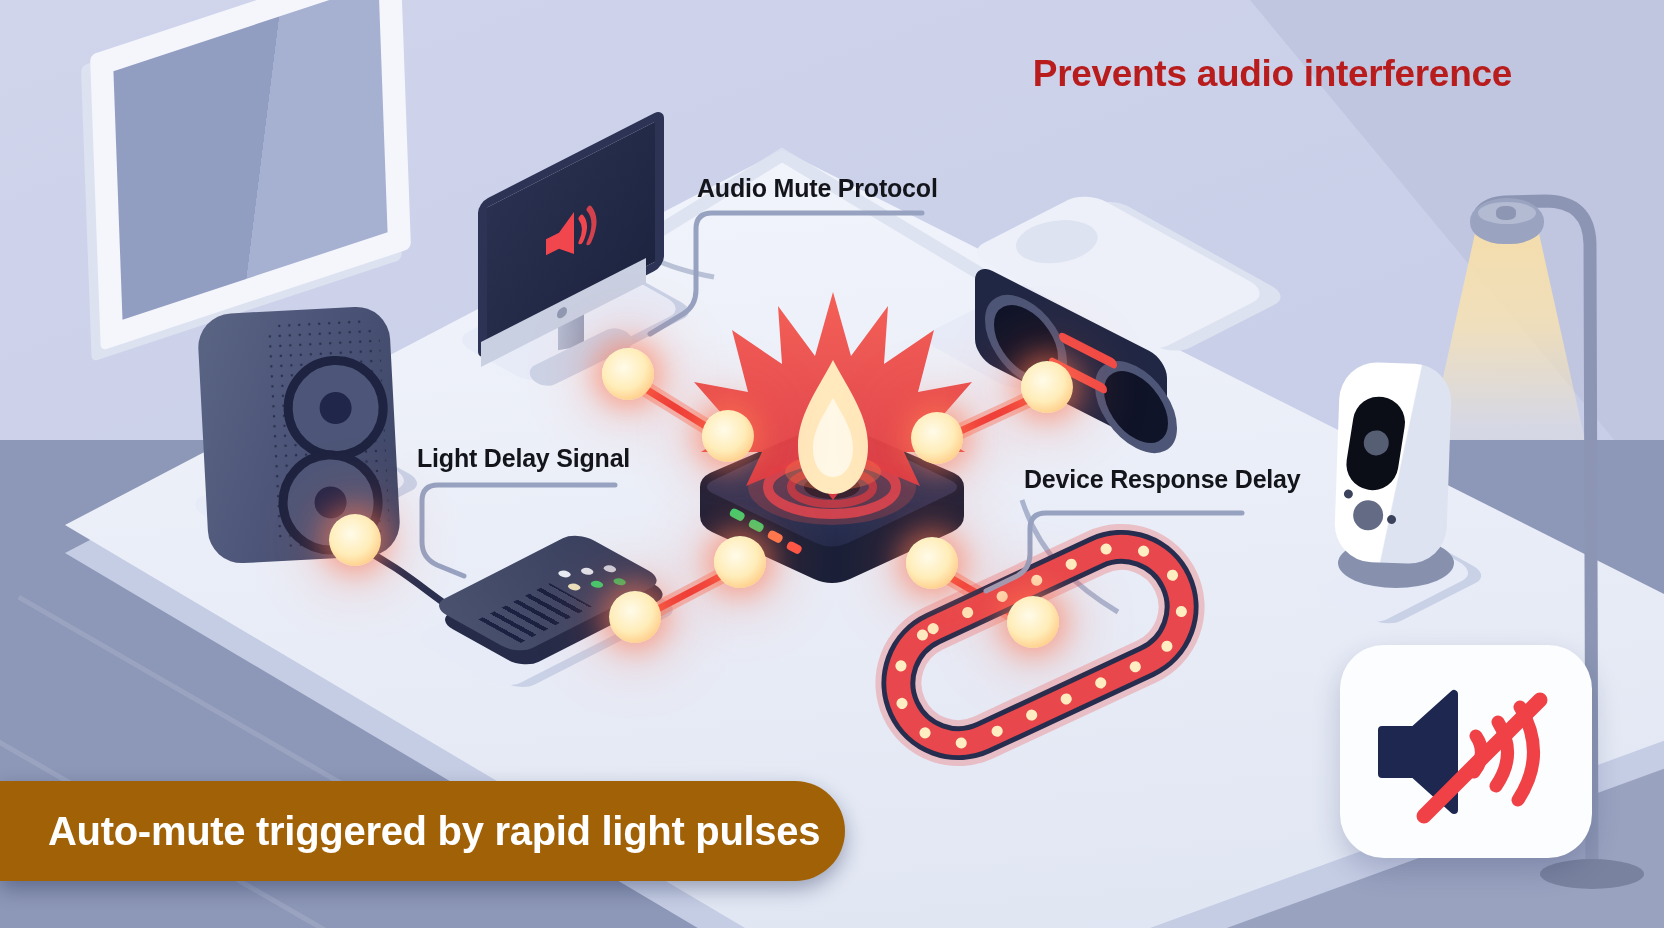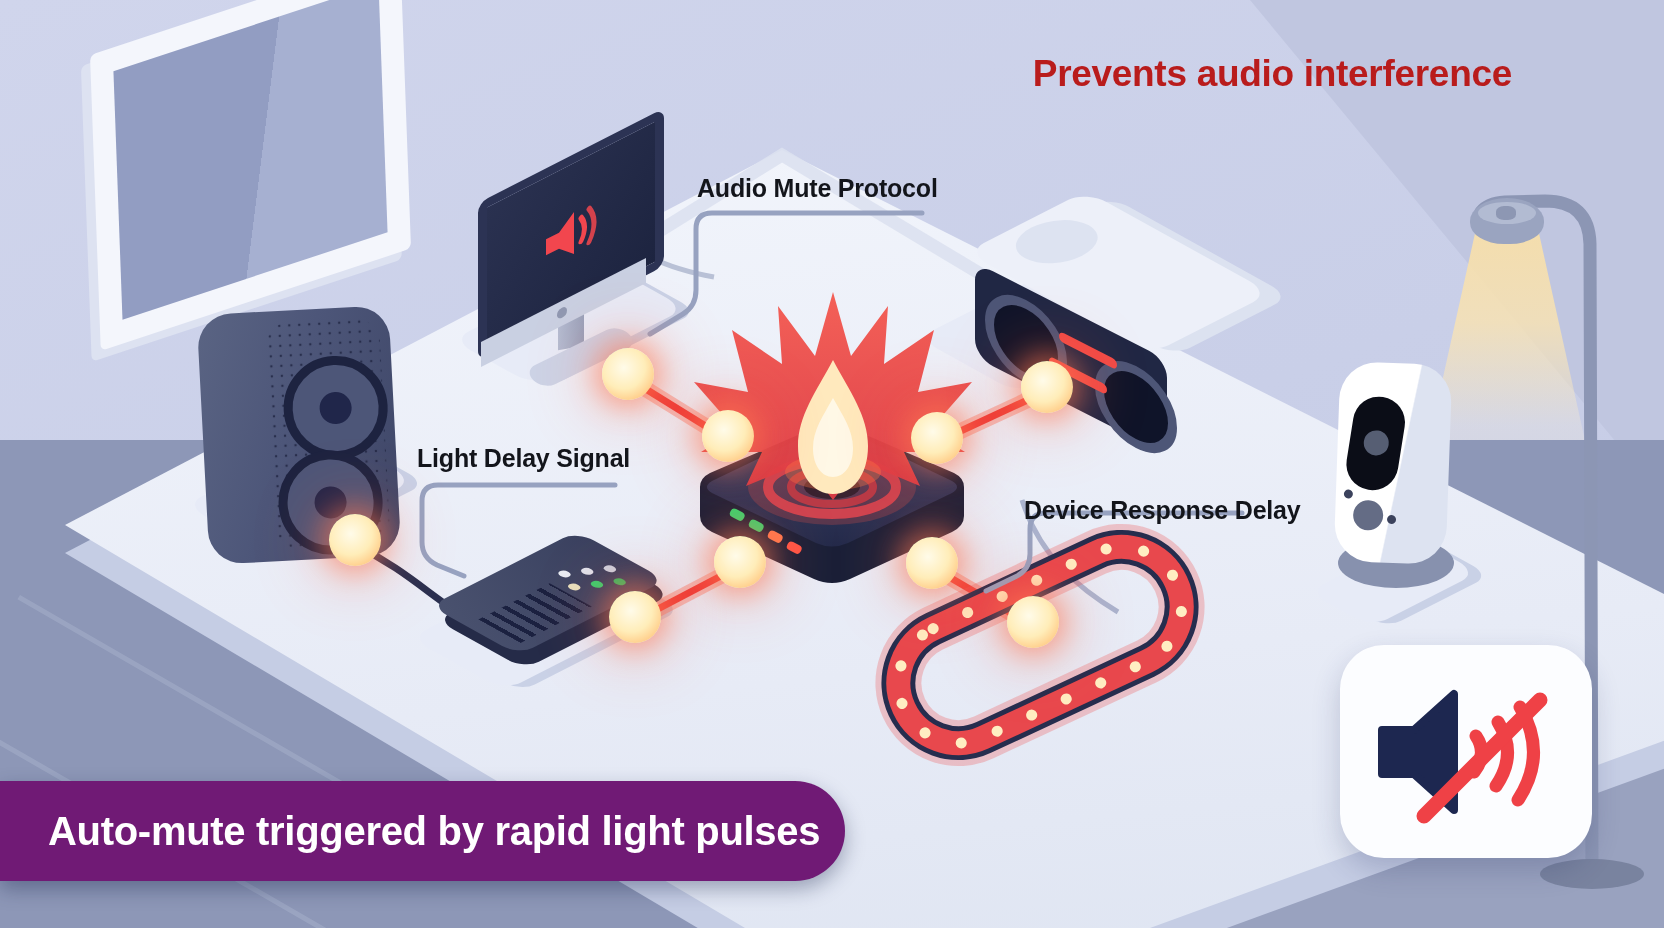--- a/index.html
+++ b/index.html
@@ -96,21 +96,21 @@
   .orb{width:52px;height:52px;border-radius:50%;
        background:radial-gradient(circle at 42% 38%,#fffbe9 0%,#ffedb9 48%,#ffd392 72%,#ffad74 100%);
        box-shadow:0 0 24px 8px rgba(255,122,82,.5),0 0 60px 18px rgba(255,100,70,.25);}
   .orb::after{content:"";position:absolute;left:-7px;top:28px;width:66px;height:38px;border-radius:50%;
        background:radial-gradient(ellipse at 50% 30%,#7c4a49 0%,#54343c 60%,#452c35 100%);z-index:-1;}
 
   
   .heading{right:152px;top:50px;width:560px;text-align:right;
        font-size:37px;font-weight:700;line-height:48px;color:#b91c1c;letter-spacing:-.3px;}
   .callout{font-size:25px;font-weight:700;color:#13151b;letter-spacing:-.2px;white-space:nowrap;}
-  .banner{left:0;top:781px;width:845px;height:100px;background:#701a75;
+  .banner{left:0;top:781px;width:845px;height:100px;background:#a16207;
        border-radius:0 50px 50px 0;box-shadow:0 8px 20px rgba(18,28,70,.35);
        display:flex;align-items:center;}
   .banner-text{padding-left:48px;font-size:40px;font-weight:700;color:#ffffff;letter-spacing:-.3px;white-space:nowrap;}
 
   
   .mute-card{left:1340px;top:645px;width:252px;height:213px;background:#fcfdff;border-radius:44px;
        box-shadow:0 12px 28px rgba(40,50,100,.22);display:flex;align-items:center;justify-content:center;}
 
   svg{display:block;}
 </style>
@@ -292,21 +292,21 @@
   <div class="abs orb" style="left:906px;top:537px;"></div>
   <div class="abs orb" style="left:609px;top:591px;"></div>
   <div class="abs orb" style="left:1007px;top:596px;"></div>
 
   <div class="abs heading">
     <div>Prevents audio interference</div>
   </div>
 
   <div class="abs callout" style="left:670px;top:174px;margin-left:27px;">Audio Mute Protocol</div>
   <div class="abs callout" style="left:417px;top:444px;">Light Delay Signal</div>
-  <div class="abs callout" style="left:1024px;top:496px;">Device Response Delay</div>
+  <div class="abs callout" style="left:1024px;top:465px;">Device Response Delay</div>
 
   <div class="abs banner">
     <div class="banner-text">Auto-mute triggered by rapid light pulses</div>
   </div>
 
   <div class="abs mute-card">
     <svg width="196" height="156" viewBox="0 0 196 156">
       <path d="M14,56 h32 l40,-36 v116 l-40,-36 h-32 z" fill="#1d2750" stroke="#1d2750" stroke-width="8" stroke-linejoin="round"></path>
       <g stroke="#ef4146" stroke-width="13" fill="none" stroke-linecap="round">
         <path d="M108,62 Q120,80 106,98"></path>

